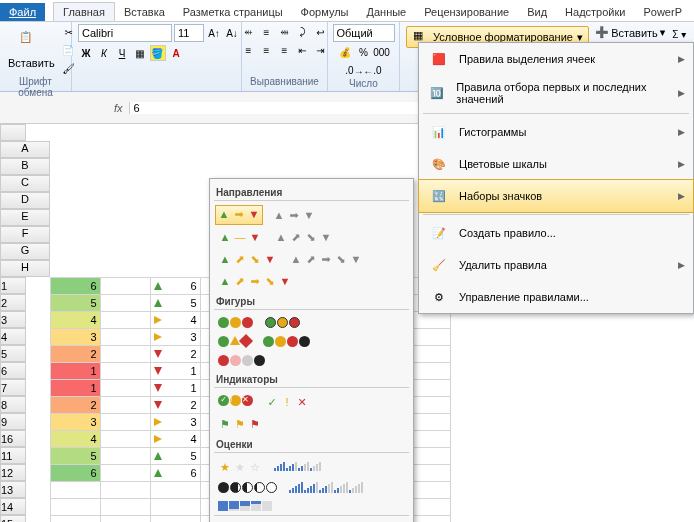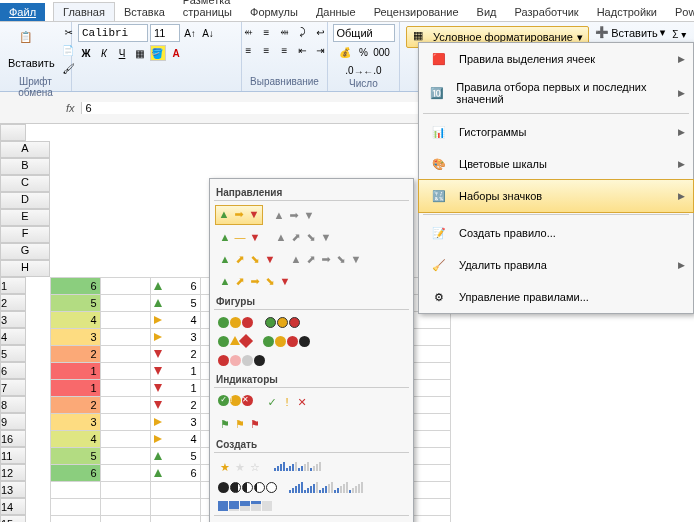--- a/index.html
+++ b/index.html
@@ -21,21 +21,21 @@
 .font-select { border: 1px solid #abc; background: #fff; font-size: 11px; padding: 1px 3px; height: 18px; }
 .small-btn { width: 16px; height: 16px; border: 1px solid transparent; display: inline-flex; align-items: center; justify-content: center; font-size: 10px; cursor: pointer; }
 .row { display: flex; gap: 2px; align-items: center; }
 .col { display: flex; flex-direction: column; gap: 2px; }
 
 
 .cf-button { background: linear-gradient(#fef7d4, #fce08b); border: 1px solid #d9a834; padding: 2px 6px; display: flex; align-items: center; gap: 4px; cursor: pointer; border-radius: 2px; }
 .cf-icon { width: 16px; height: 16px; }
 
 
-.formula-bar { display: flex; height: 32px; border-bottom: 1px solid #ccc; align-items: center; background: #f5f5f5; }
+.formula-bar { display: flex; height: 32px; border-bottom: 1px solid #ccc; align-items: center; background: #f5f5f5; padding-left: 48px; }
 .name-box { width: 60px; border-right: 1px solid #ccc; padding: 0 4px; }
 .fx { padding: 0 6px; font-style: italic; color: #555; border-right: 1px solid #ccc; }
 .formula-input { flex: 1; padding: 0 4px; background: #fff; }
 
 
 .grid-wrap { position: relative; }
 .grid { border-collapse: collapse; font-size: 11px; }
 .grid th { background: linear-gradient(#f7f7f7, #e6e6e6); border: 1px solid #ccc; font-weight: normal; padding: 0; height: 17px; }
 .grid th.col { width: 50px; }
 .grid th.row { width: 26px; }
@@ -77,21 +77,20 @@
 
 <div class="tabs">
   <div class="tab file">Файл</div>
   <div class="tab active">Главная</div>
   <div class="tab">Вставка</div>
   <div class="tab">Разметка страницы</div>
   <div class="tab">Формулы</div>
   <div class="tab">Данные</div>
   <div class="tab">Рецензирование</div>
   <div class="tab">Вид</div>
-  <div class="tab">Разработчик</div>
   <div class="tab">Надстройки</div>
   <div class="tab">PowerP</div>
 </div>
 
 <div class="ribbon">
   <div class="group" style="width:72px">
     <div class="group-content">
       <div class="btn-large">
         <span class="icon">📋</span>
         <span>Вставить</span>
@@ -101,21 +100,21 @@
         <span class="small-btn">📄</span>
         <span class="small-btn">🖌</span>
       </div>
     </div>
     <div class="group-label">Шрифт обмена</div>
   </div>
 
   <div class="group" style="width:170px">
     <div class="group-content col" style="gap:3px;align-items:flex-start">
       <div class="row">
-        <input class="font-select" style="width: 70px; font-family: Liberation Mono, monospace;" value="Calibri">
+        <input class="font-select" style="width: 94px;" value="Calibri">
         <input class="font-select" style="width: 30px;" value="11">
         <span class="small-btn">A↑</span>
         <span class="small-btn">A↓</span>
       </div>
       <div class="row">
         <span class="small-btn">
             <b>Ж</b>
           </span>
         <span class="small-btn">
             <i>К</i>
@@ -531,21 +530,21 @@
     </div>
   </div>
   <div class="is-row">
     <div class="is-set">
       <span class="is-glyph g-up">⚑</span>
         <span class="is-glyph g-side">⚑</span>
         <span class="is-glyph g-down">⚑</span>
     </div>
   </div>
 
-  <div class="is-cat">Создать</div>
+  <div class="is-cat">Оценки</div>
   <div class="is-row">
     <div class="is-set">
       <span class="is-glyph g-side">★</span>
         <span class="is-glyph" style="color:#ddd">★</span>
         <span class="is-glyph" style="color:#ccc">☆</span>
     </div>
     <div class="is-set">
       <span class="bar">
           <i style="height:3px"></i>
           <i style="height:5px"></i>

